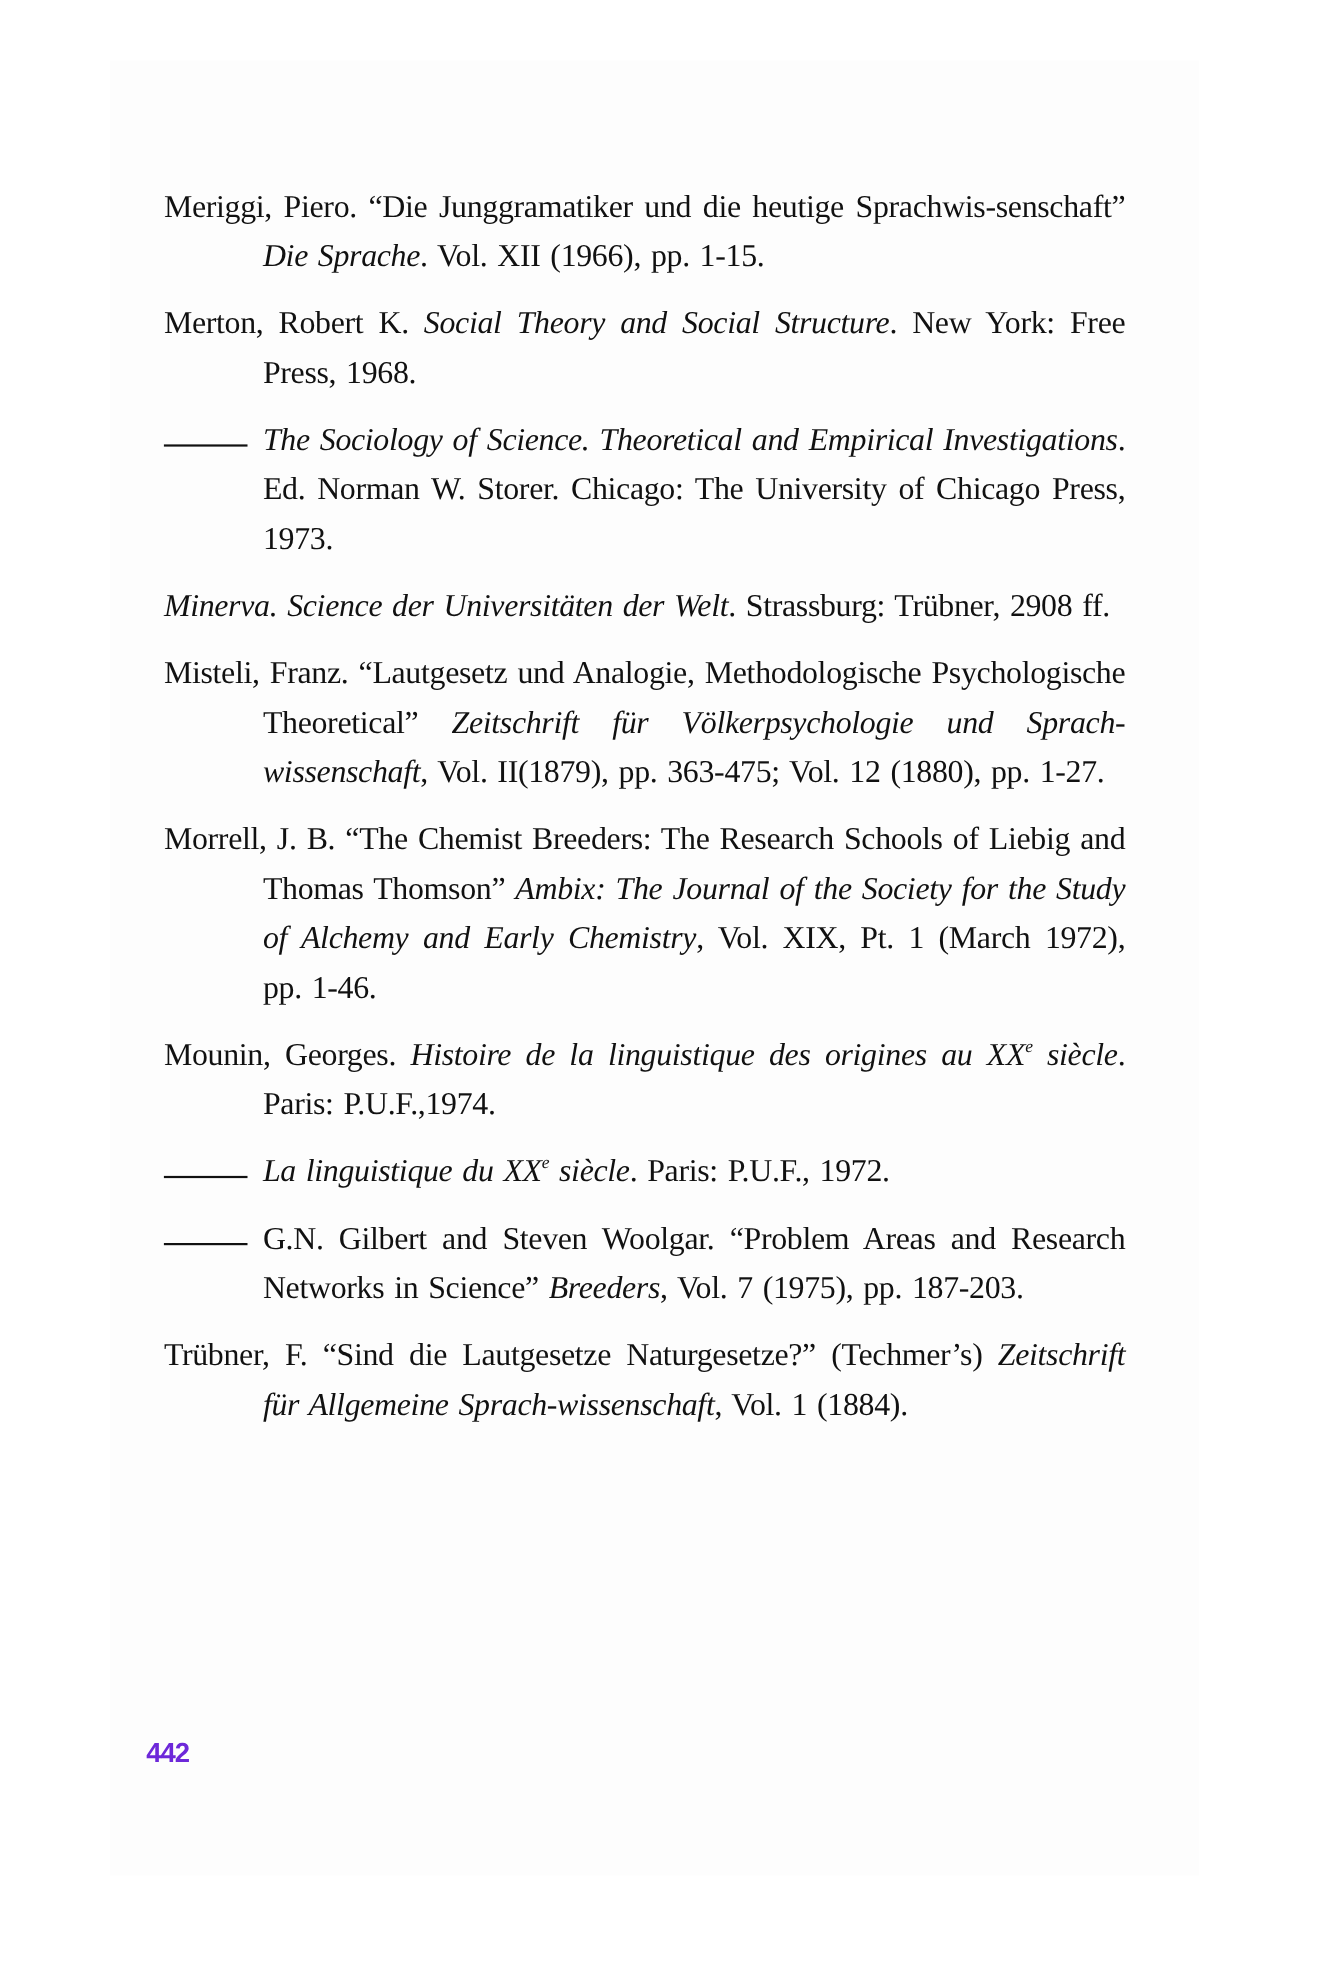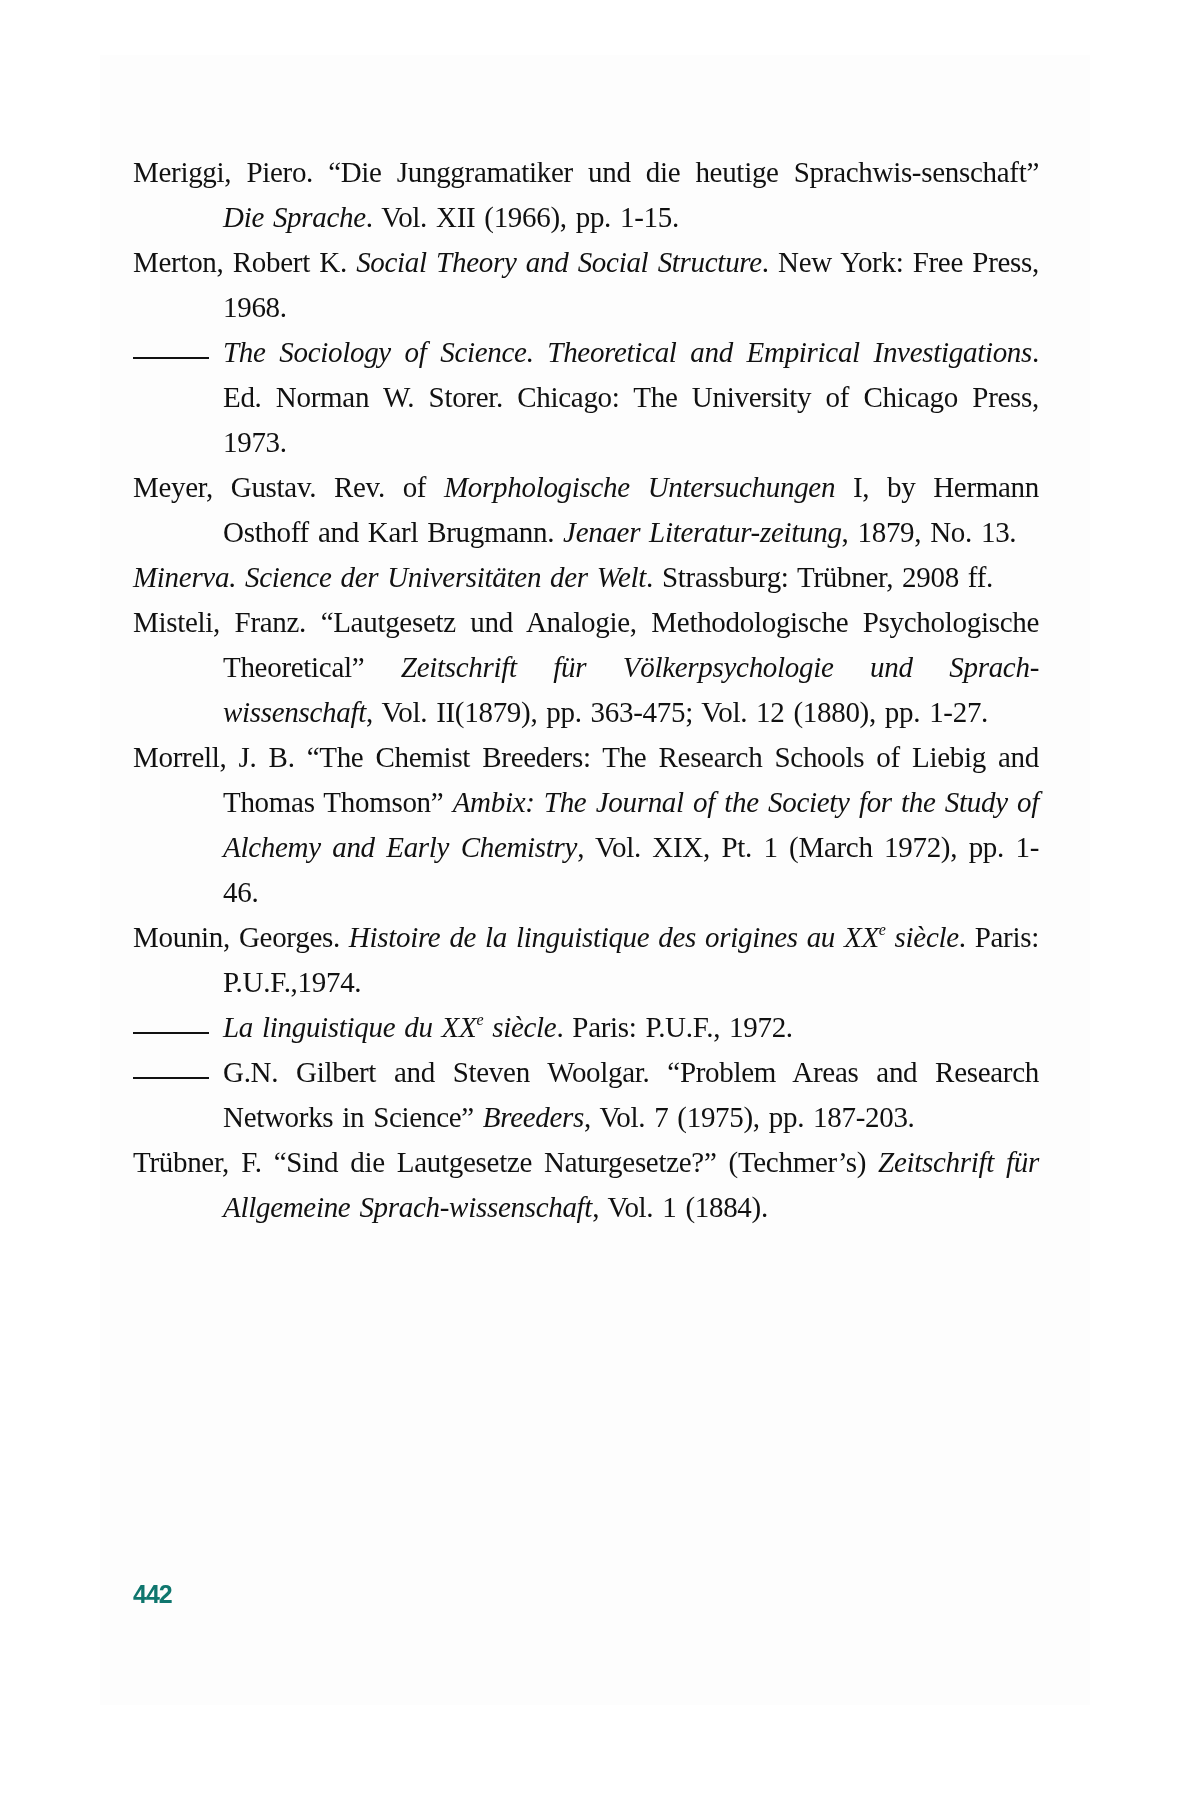--- a/index.html
+++ b/index.html
@@ -31,21 +31,21 @@
       margin: 0;
       padding: 0;
       list-style: none;
     }
     .entry {
       font-size: 29px;
       line-height: 45px;
       padding-left: 90px;
       text-indent: -90px;
       text-align: justify;
-      margin: 0;
+      margin: 16px;
       letter-spacing: -0.3px;
       word-spacing: 2px;
     }
     .entry .it {
       font-style: italic;
     }
     .entry .dash {
       display: inline-block;
       width: 76px;
       height: 2px;
@@ -60,33 +60,32 @@
       vertical-align: 12px;
     }
     .page-number {
       position: absolute;
       left: 133px;
       top: 1580px;
       font-family: "Liberation Sans", "DejaVu Sans", sans-serif;
       font-weight: bold;
       font-size: 25px;
       letter-spacing: -1px;
-      color: #0f766e;
+      color: #6d28d9;
     }
   </style>
 </head>
 <body>
 
 <div class="page-shade"></div>
 
 <ul class="bibliography" id="bib">
     <li class="entry"><span>Meriggi, Piero. “Die Junggramatiker und die heutige Sprachwis-senschaft” </span><span class="it">Die Sprache</span><span>. Vol. XII (1966), pp. 1-15.</span></li>
     <li class="entry"><span>Merton, Robert K. </span><span class="it">Social Theory and Social Structure</span><span>. New York: Free Press, 1968.</span></li>
     <li class="entry"><span class="dash"></span><span class="it">The Sociology of Science. Theoretical and Empirical Investigations</span><span>. Ed. Norman W. Storer. Chicago: The University of Chicago Press, 1973.</span></li>
-    <li class="entry"><span>Meyer, Gustav. Rev. of </span><span class="it">Morphologische Untersuchungen</span><span> I, by Hermann Osthoff and Karl Brugmann. </span><span class="it">Jenaer Literatur-zeitung</span><span>, 1879, No. 13.</span></li>
     <li class="entry"><span class="it">Minerva. Science der Universitäten der Welt</span><span>. Strassburg: Trübner, 2908 ff.</span></li>
     <li class="entry"><span>Misteli, Franz. “Lautgesetz und Analogie, Methodologische Psychologische Theoretical” </span><span class="it">Zeitschrift für Völkerpsychologie und Sprach-wissenschaft</span><span>, Vol. II(1879), pp. 363-475; Vol. 12 (1880), pp. 1-27.</span></li>
     <li class="entry"><span>Morrell, J. B. “The Chemist Breeders: The Research Schools of Liebig and Thomas Thomson” </span><span class="it">Ambix: The Journal of the Society for the Study of Alchemy and Early Chemistry</span><span>, Vol. XIX, Pt. 1 (March 1972), pp. 1-46.</span></li>
     <li class="entry"><span>Mounin, Georges. </span><span class="it">Histoire de la linguistique des origines au XX</span><sup class="it">e</sup><span class="it"> siècle</span><span>. Paris: P.U.F.,1974.</span></li>
     <li class="entry"><span class="dash"></span><span class="it">La linguistique du XX</span><sup class="it">e</sup><span class="it"> siècle</span><span>. Paris: P.U.F., 1972.</span></li>
     <li class="entry"><span class="dash"></span><span>G.N. Gilbert and Steven Woolgar. “Problem Areas and Research Networks in Science” </span><span class="it">Breeders</span><span>, Vol. 7 (1975), pp. 187-203.</span></li>
     <li class="entry"><span>Trübner, F. “Sind die Lautgesetze Naturgesetze?” (Techmer’s) </span><span class="it">Zeitschrift für Allgemeine Sprach-wissenschaft</span><span>, Vol. 1 (1884).</span></li>
   </ul>
 
 <div class="page-number">442</div>

